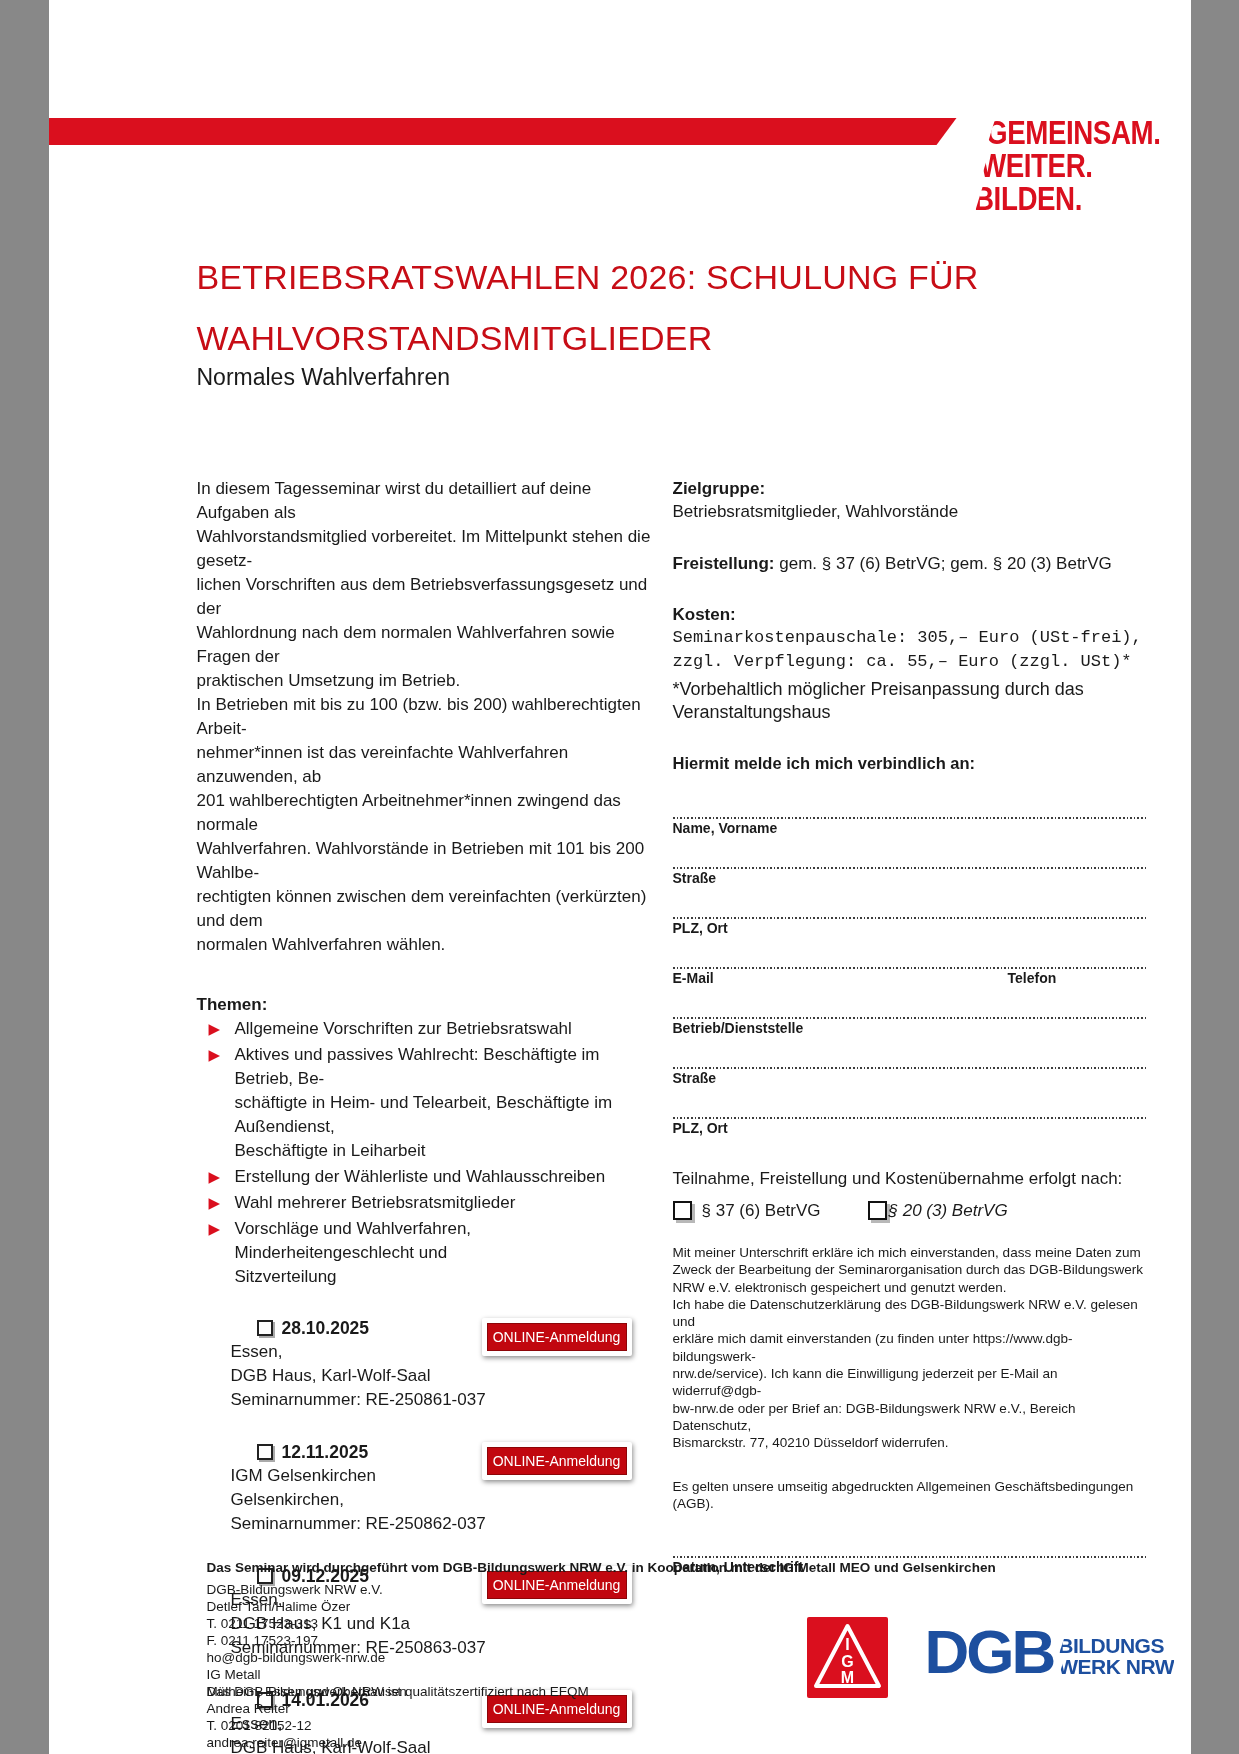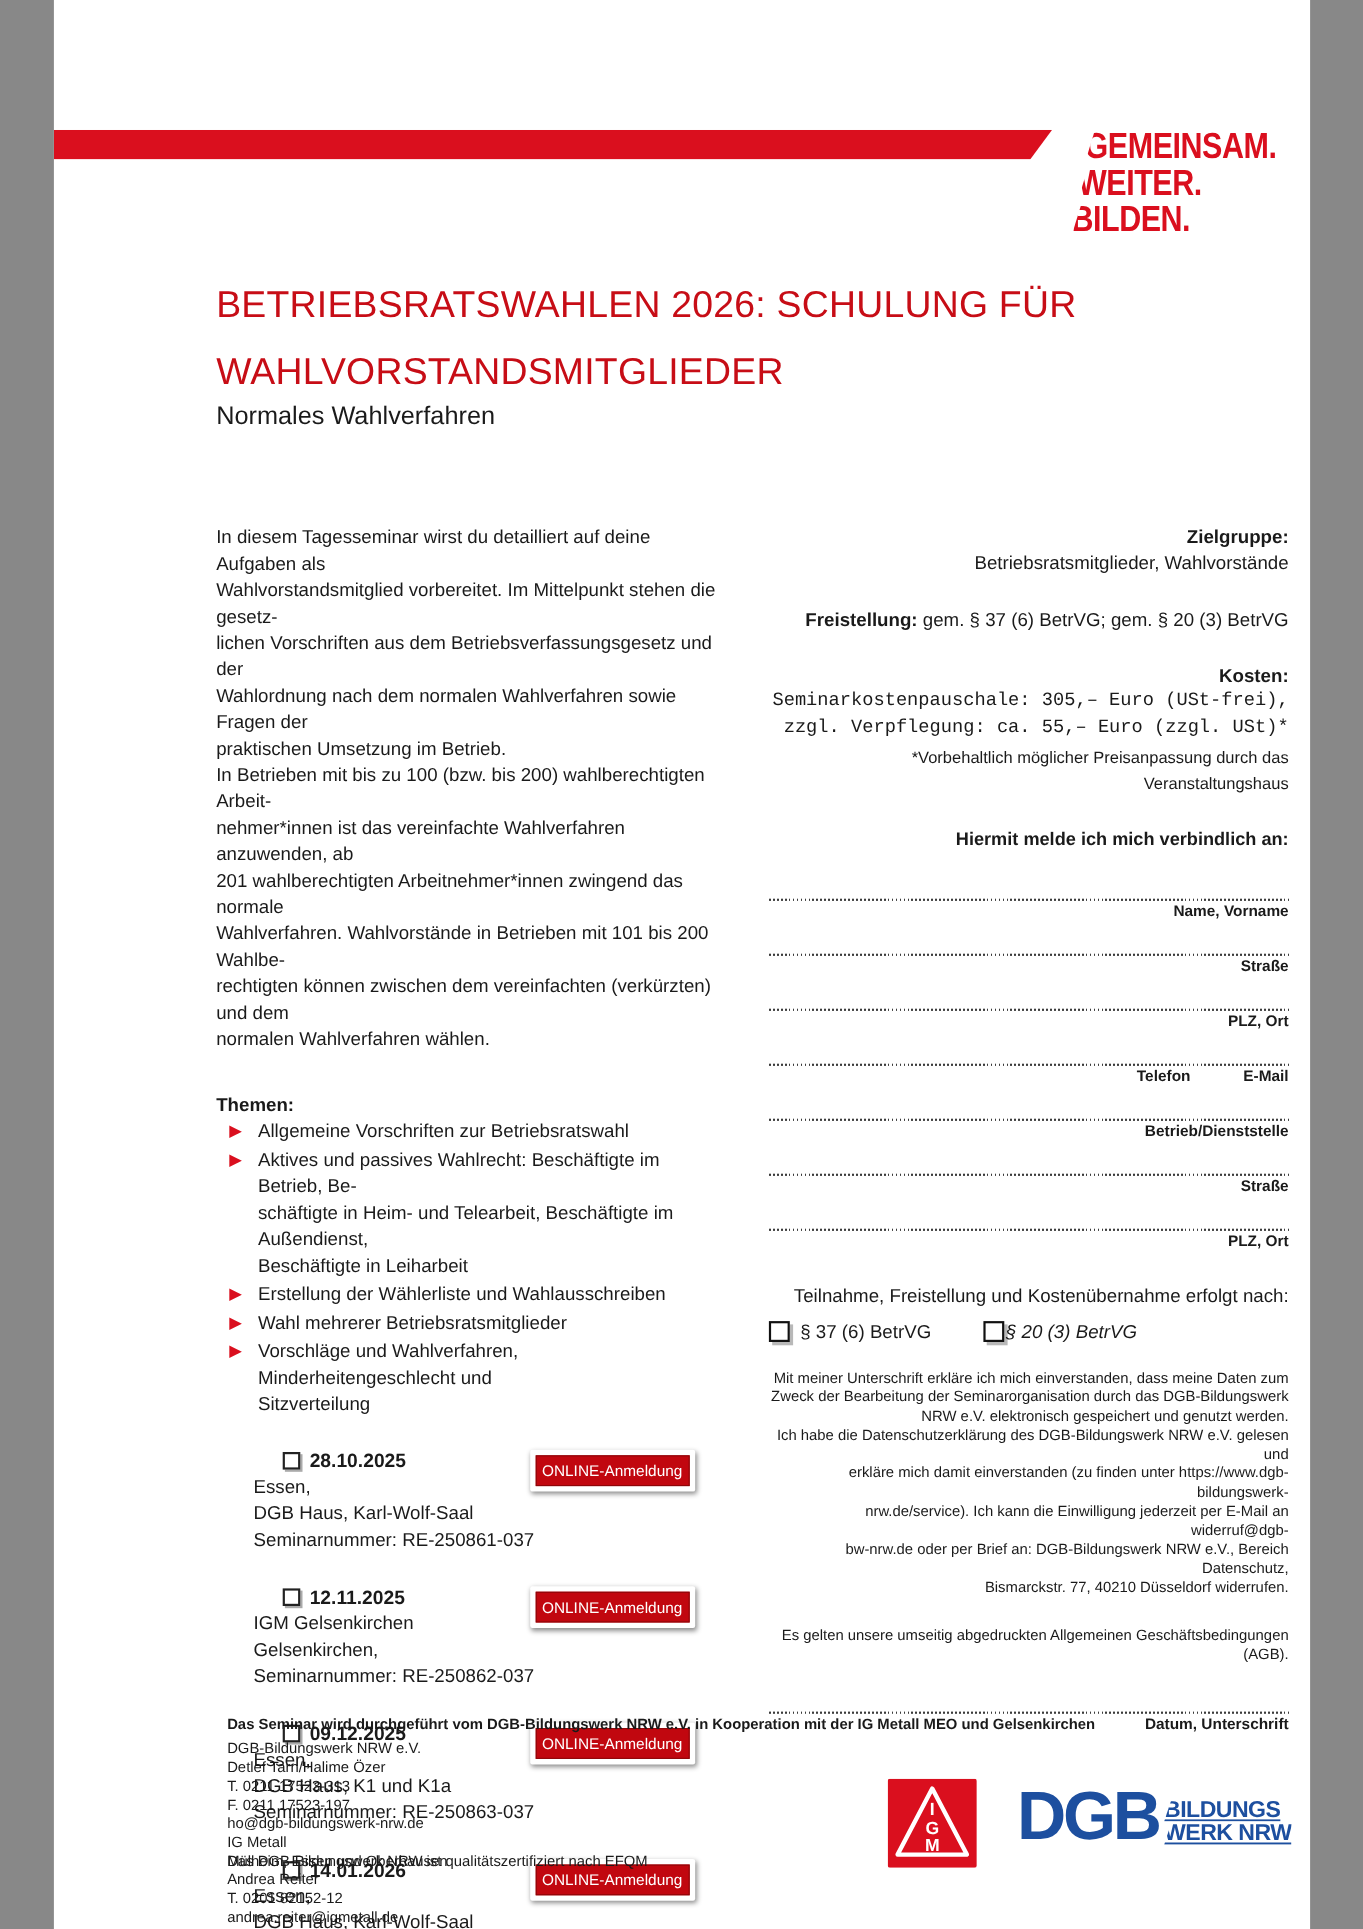--- a/index.html
+++ b/index.html
@@ -40,25 +40,25 @@
   .session{position:relative;margin-bottom:28px;min-height:96px;}
   .s-date-row{display:flex;align-items:center;gap:9px;font-weight:bold;font-size:17.5px;height:24px;padding-left:48px;}
   .s-box{width:12px;height:12px;border:2px solid #222;box-shadow:2px 2px 0 #aaa;flex:none;background:#fff;}
   .s-line{margin-left:22px;}
   .btn-card{position:absolute;left:273px;top:2px;width:150px;background:#fff;padding:5px;
     box-sizing:border-box;border-radius:2px;box-shadow:1px 2px 5px rgba(0,0,0,.45);}
   .btn{display:block;width:100%;background:var(--btn-red);border:1px solid #8d0508;color:#fff;
     font-family:"Liberation Sans",sans-serif;font-size:14px;text-align:center;padding:5px 0;cursor:pointer;}
 
   
-  .col-right{position:absolute;left:650px;top:477px;width:473px;font-size:17px;line-height:23px;text-align:right;}
+  .col-right{position:absolute;left:624px;top:477px;width:473px;font-size:17px;line-height:23px;}
   .rc-label{font-weight:bold;}
   .gap29{margin-top:29px;} .gap28{margin-top:28px;}
   .kosten-lines{white-space:pre-line;line-height:23.5px;font-family:Liberation Mono, monospace;}
-  .note{font-size:15px;margin-top:5px;}
+  .note{font-size:18px;margin-top:5px;}
   .hiermit{font-weight:bold;font-size:16.5px;margin-top:28px;}
   .fields{margin-top:42px;}
   .field{margin-bottom:30px;}
   .fline{height:2px;background:repeating-linear-gradient(90deg,#3c3c3c 0 1.6px,transparent 1.6px 3.6px);}
   .flabel{font-size:14px;line-height:18px;margin-top:0;font-weight:bold;}
   .labels{position:relative;}
   .flabel.tel{position:absolute;left:335px;top:0;}
   .participation{margin-top:26px;}
   .chkrow{display:flex;align-items:center;margin-top:9px;}
   .chk{width:15px;height:15px;border:2px solid #111;box-shadow:3px 3px 0 #b8b8b8;flex:none;background:#fff;}
@@ -72,21 +72,21 @@
   
   .f-coop{position:absolute;left:158px;top:1560px;font-size:13.5px;font-weight:bold;white-space:nowrap;}
   .f-cols{position:absolute;left:158px;top:1581px;display:flex;font-size:13.5px;line-height:17px;flex-direction:column;}
   .f-col{white-space:nowrap;}
   .f-col.c1{width:197px;} .f-col.c2{width:178px;}
   .f-quality{position:absolute;left:158px;top:1684px;font-size:13.5px;}
   .igm{position:absolute;left:758px;top:1617px;width:81px;height:81px;}
   .dgb-logo{position:absolute;left:876px;top:1626px;color:var(--blue);display:flex;}
   .dgb-big{font-size:62px;font-weight:bold;line-height:52px;letter-spacing:-3px;}
   .dgb-sub{margin-left:5px;margin-top:9px;font-weight:bold;font-size:21px;line-height:21px;letter-spacing:-.5px;}
-  .dgb-sub div{clip-path:polygon(7px 0,100% 0,100% 100%,0 100%);white-space:nowrap;text-decoration:underline;}
+  .dgb-sub div{clip-path:polygon(7px 0,100% 0,100% 100%,0 100%);white-space:nowrap;}
 </style>
 </head>
 <body>
 
 <div class="page">
 
   <div class="redbar"></div>
   <div class="slogan">
     <span class="l1">GEMEINSAM.</span>
     <span class="l2">WEITER.</span>

